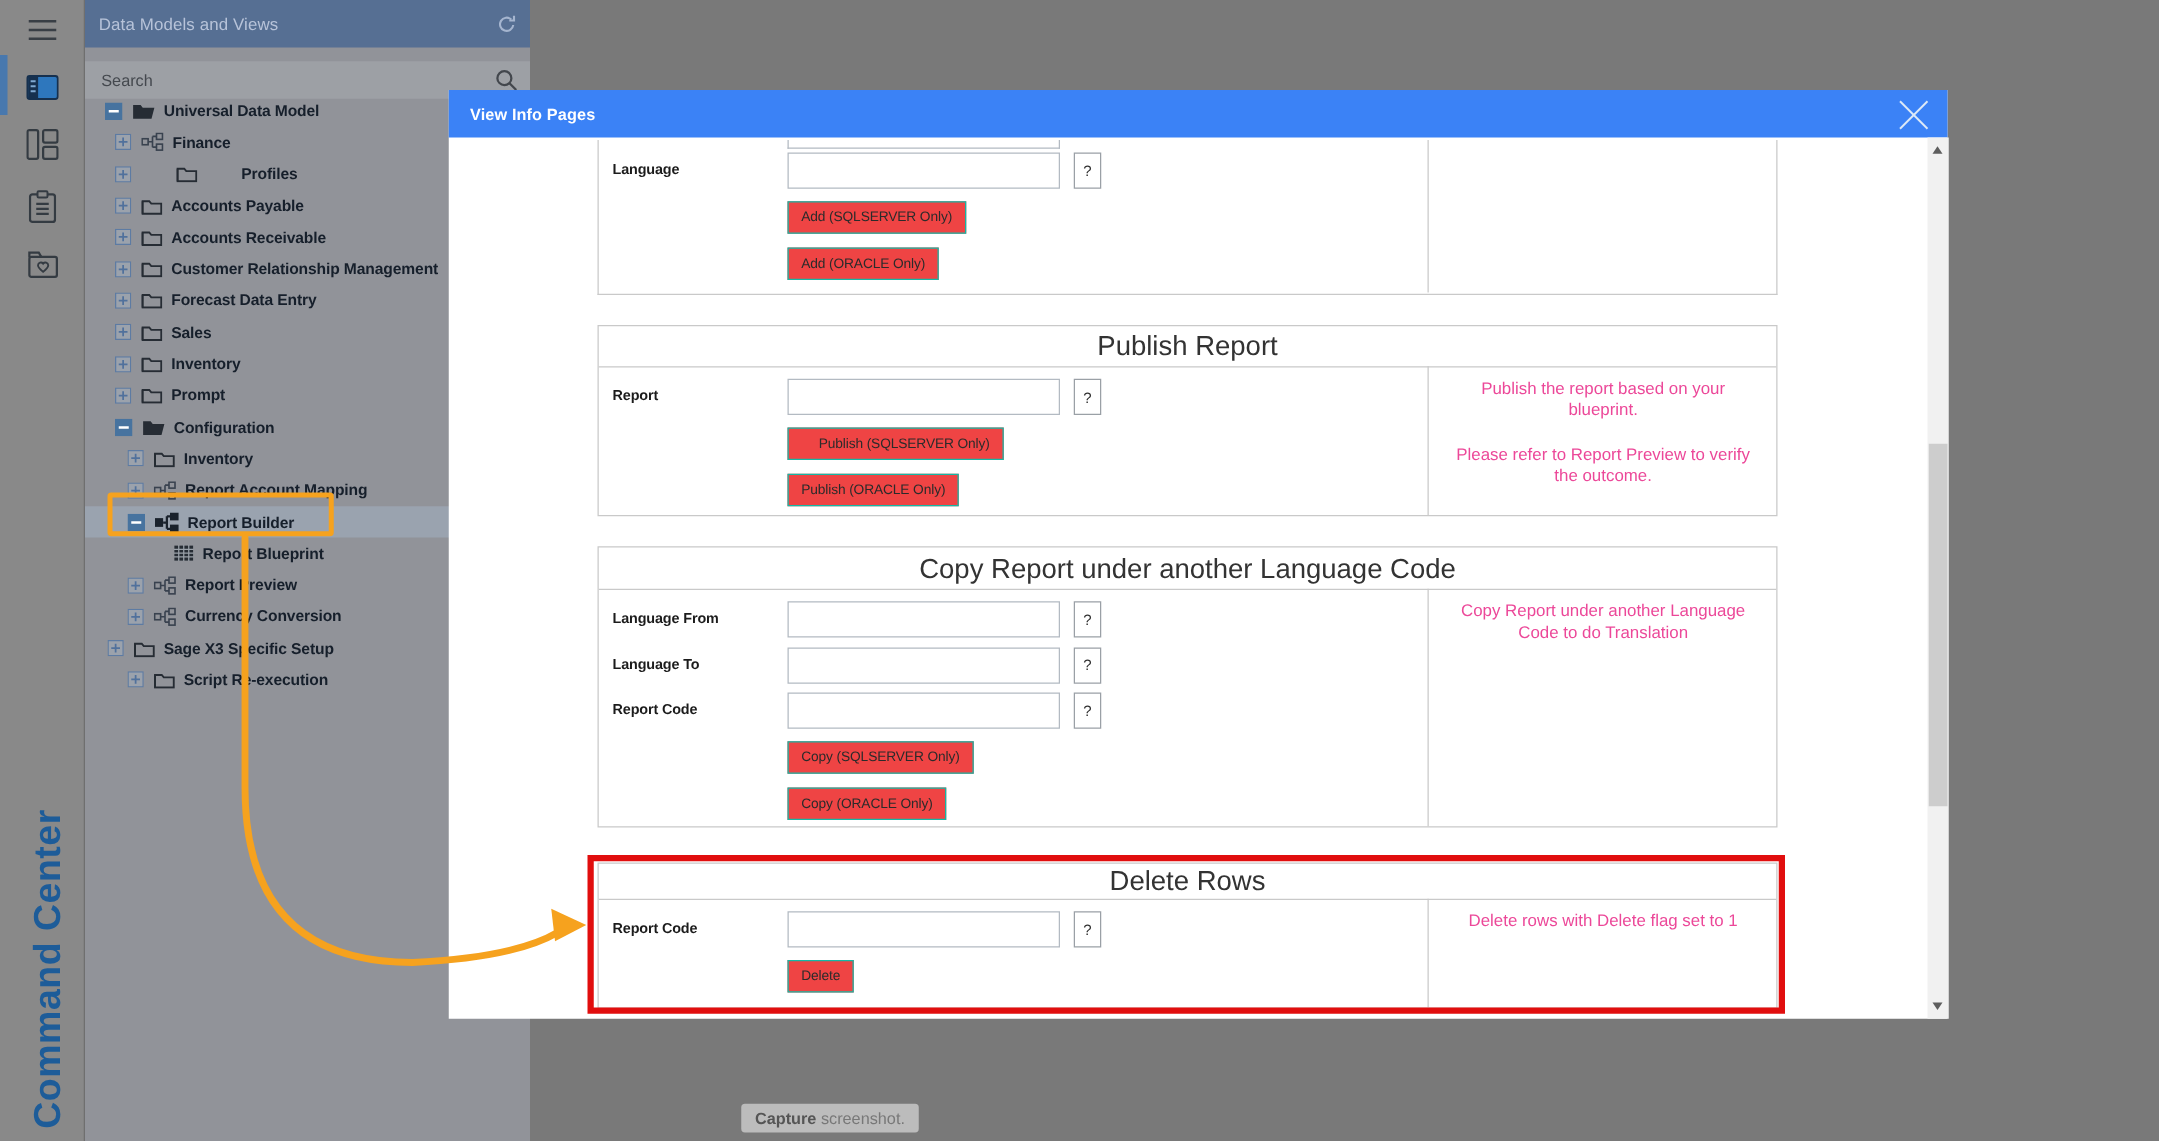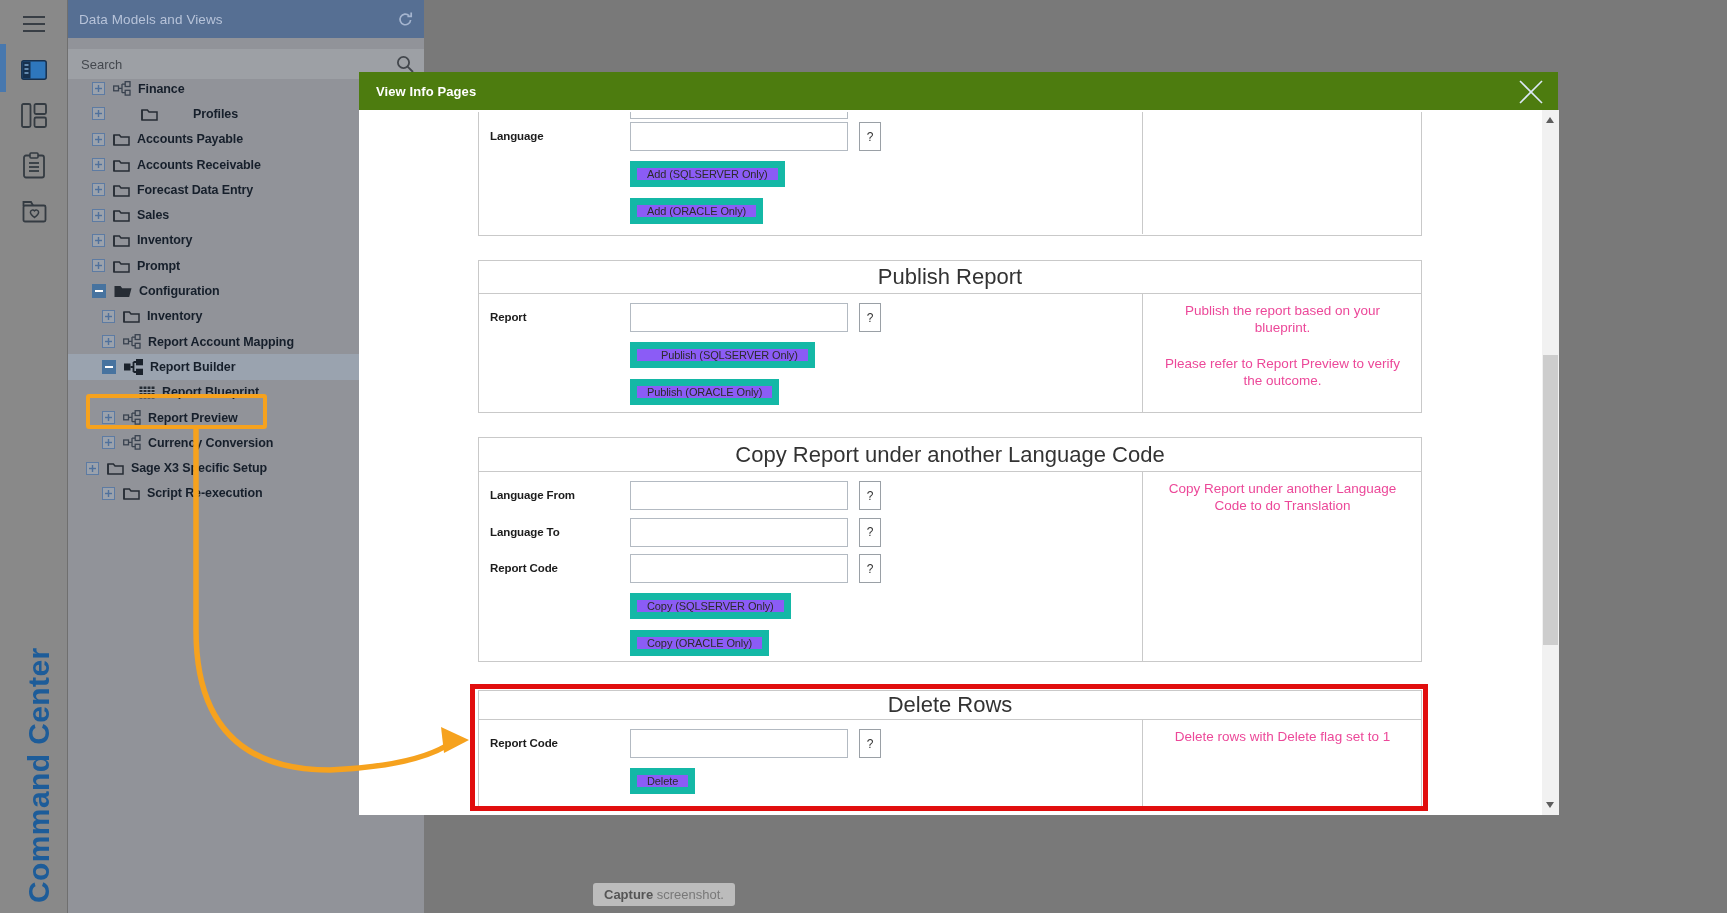--- a/index.html
+++ b/index.html
@@ -24,31 +24,31 @@
   .trow.hl{background:#9aa3af;}
   .exp{display:flex;margin-right:8px;flex:0 0 auto;}
   .ticon{display:flex;margin-right:7px;flex:0 0 auto;}
   .tlabel{font-size:12.5px;font-weight:bold;color:#161f2b;white-space:nowrap;letter-spacing:-.1px;}
 
   
   .cmd{position:absolute;left:22px;top:903px;transform:rotate(-90deg);transform-origin:0 0;font-size:30px;font-weight:600;color:#1d5c99;white-space:nowrap;letter-spacing:.4px;}
 
   
   .modal{position:absolute;left:359px;top:72px;width:1199px;height:743px;background:#fff;z-index:10;}
-  .mheader{position:absolute;top:0;left:0;right:0;height:38px;background:#4d7c0f;display:flex;align-items:center;}
+  .mheader{position:absolute;top:0;left:0;right:0;height:38px;background:#3b82f6;display:flex;align-items:center;}
   .mtitle{color:#fff;font-size:13px;font-weight:600;margin-left:17px;letter-spacing:.1px;}
   .mclose{position:absolute;right:14px;top:7px;width:26px;height:26px;cursor:pointer;display:flex;}
 
   .sec{position:absolute;left:119px;width:944px;border:1px solid #c9c9c9;box-sizing:border-box;background:#fff;}
   .sec.no-top{border-top:none;text-decoration:underline;}
   .sec-title{position:absolute;left:0;right:0;top:0;border-bottom:1px solid #c9c9c9;display:flex;align-items:center;justify-content:center;font-size:22px;color:#333;}
   .flabel{position:absolute;left:11px;font-size:11.5px;font-weight:bold;color:#1c1c1c;letter-spacing:-.1px;}
   .fin{position:absolute;left:151px;width:218px;height:29px;border:1px solid #b3bac2;background:#fff;box-sizing:border-box;font-size:13px;font-family:inherit;padding:0 6px;outline:none;color:#222;}
   .fhelp{position:absolute;left:380px;width:22px;height:29px;border:1px solid #9aa0a6;background:#fff;box-sizing:border-box;display:flex;align-items:center;justify-content:center;font-size:12px;color:#333;cursor:pointer;}
-  .fbtn{position:absolute;left:151px;height:26px;border:7px solid #14b8a6;background:#8b5cf6;font-size:11px;color:#2b2b2b;padding:0 10px;display:inline-flex;align-items:center;font-family:inherit;cursor:pointer;letter-spacing:-.1px;}
+  .fbtn{position:absolute;left:151px;height:26px;border:1px solid #14b8a6;background:#ef4444;font-size:11px;color:#2b2b2b;padding:0 10px;display:inline-flex;align-items:center;font-family:inherit;cursor:pointer;letter-spacing:-.1px;}
   .sliver{position:absolute;left:151px;top:0;width:218px;height:7px;border:1px solid #b3bac2;border-top:none;box-sizing:border-box;background:#fff;}
   .desc{position:absolute;left:663px;width:280px;border-left:1px solid #c9c9c9;box-sizing:border-box;text-align:center;color:#ec4899;font-size:13.5px;line-height:1.28;padding-top:9px;}
   .desc p{margin:0 14px 18px;}
 
   .redbox{position:absolute;left:111px;top:612px;width:958px;height:127px;border:5px solid #e10e0e;box-sizing:border-box;z-index:12;pointer-events:none;}
 
   .vscroll{position:absolute;left:1183px;top:38px;width:17px;height:705px;background:#f1f1f1;}
   .thumb{position:absolute;left:1px;top:245px;width:15px;height:290px;background:#cdcdcd;cursor:pointer;}
   .sarrow{position:absolute;left:4px;width:0;height:0;border-left:4.5px solid transparent;border-right:4.5px solid transparent;cursor:pointer;}
   .sarrow.up{top:7px;border-bottom:6px solid #5e5e5e;}
@@ -134,20 +134,34 @@
     <div class="searchrow">
       <input class="search" type="text" placeholder="Search" style="">
       <span class="mag">
         <svg width="19" height="19">
             <circle cx="7.5" cy="7.5" r="5.6" fill="none" stroke="#43474d" stroke-width="1.8"></circle>
             <line x1="11.6" y1="11.6" x2="17" y2="17" stroke="#43474d" stroke-width="1.8"></line>
           </svg>
       </span>
     </div>
     <div class="treerows">
+        <div class="trow" style="padding-left: 16px;">
+          <span class="exp">
+            <svg width="14" height="14">
+              <rect width="14" height="14" fill="#47739f"></rect>
+              <line x1="3" y1="7" x2="11" y2="7" stroke="#ffffff" stroke-width="2"></line>
+            </svg>
+          </span>
+          <span class="ticon">
+            <svg width="18" height="14">
+              <path d="M0.5 2 h6 l1.7 2.2 H17.5 L15.2 13 H0.5 Z" fill="#262c34"></path>
+            </svg>
+          </span>
+          <span class="tlabel">Universal Data Model</span>
+        </div>
         <div class="trow" style="padding-left: 24px;">
           <span class="exp">
             <svg width="13" height="13">
               <rect x="0.5" y="0.5" width="12" height="12" fill="#9ba2ac" stroke="#5d7ba3"></rect>
               <line x1="3" y1="6.5" x2="10" y2="6.5" stroke="#50719c" stroke-width="1.4"></line>
               <line x1="6.5" y1="3" x2="6.5" y2="10" stroke="#50719c" stroke-width="1.4"></line>
             </svg>
           </span>
           <span class="ticon">
             <svg width="18" height="15">
@@ -201,20 +215,36 @@
               <line x1="6.5" y1="3" x2="6.5" y2="10" stroke="#50719c" stroke-width="1.4"></line>
             </svg>
           </span>
           <span class="ticon">
             <svg width="17" height="14">
               <path d="M1 3 h5.4 l1.6 1.9 H16 V13 H1 Z" fill="none" stroke="#262c34" stroke-width="1.5"></path>
               <path d="M1 3 V13" stroke="#262c34" stroke-width="1.5"></path>
             </svg>
           </span>
           <span class="tlabel">Accounts Receivable</span>
+        </div>
+        <div class="trow" style="padding-left: 24px;">
+          <span class="exp">
+            <svg width="13" height="13">
+              <rect x="0.5" y="0.5" width="12" height="12" fill="#9ba2ac" stroke="#5d7ba3"></rect>
+              <line x1="3" y1="6.5" x2="10" y2="6.5" stroke="#50719c" stroke-width="1.4"></line>
+              <line x1="6.5" y1="3" x2="6.5" y2="10" stroke="#50719c" stroke-width="1.4"></line>
+            </svg>
+          </span>
+          <span class="ticon">
+            <svg width="17" height="14">
+              <path d="M1 3 h5.4 l1.6 1.9 H16 V13 H1 Z" fill="none" stroke="#262c34" stroke-width="1.5"></path>
+              <path d="M1 3 V13" stroke="#262c34" stroke-width="1.5"></path>
+            </svg>
+          </span>
+          <span class="tlabel">Customer Relationship Management</span>
         </div>
         <div class="trow" style="padding-left: 24px;">
           <span class="exp">
             <svg width="13" height="13">
               <rect x="0.5" y="0.5" width="12" height="12" fill="#9ba2ac" stroke="#5d7ba3"></rect>
               <line x1="3" y1="6.5" x2="10" y2="6.5" stroke="#50719c" stroke-width="1.4"></line>
               <line x1="6.5" y1="3" x2="6.5" y2="10" stroke="#50719c" stroke-width="1.4"></line>
             </svg>
           </span>
           <span class="ticon">

